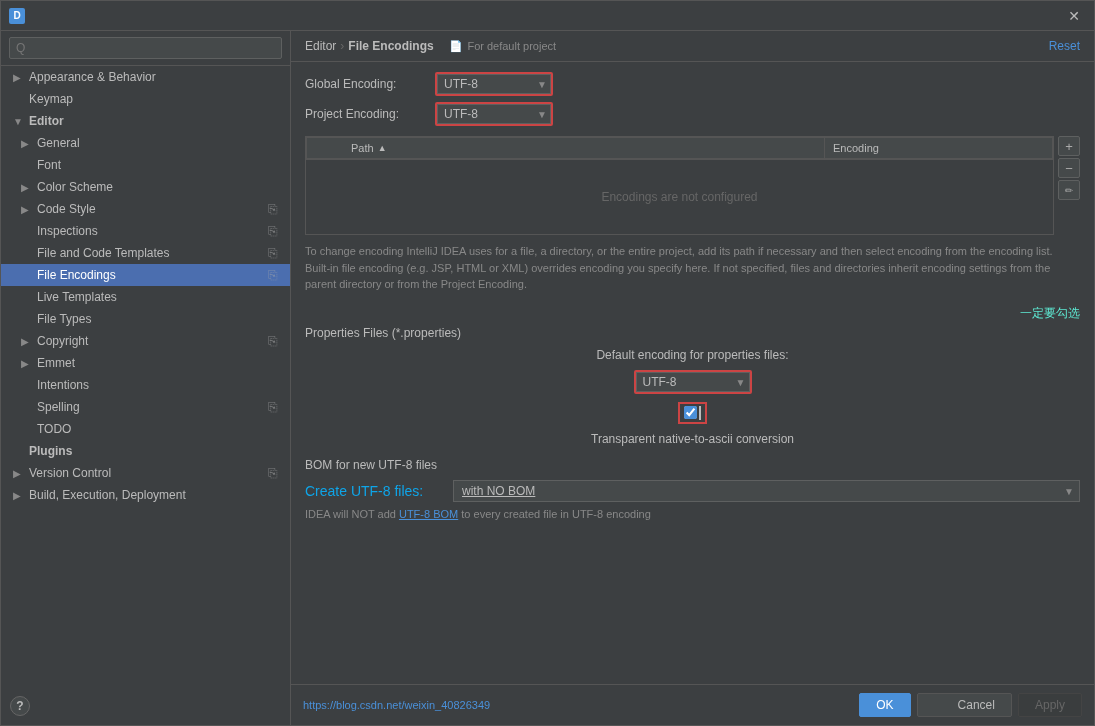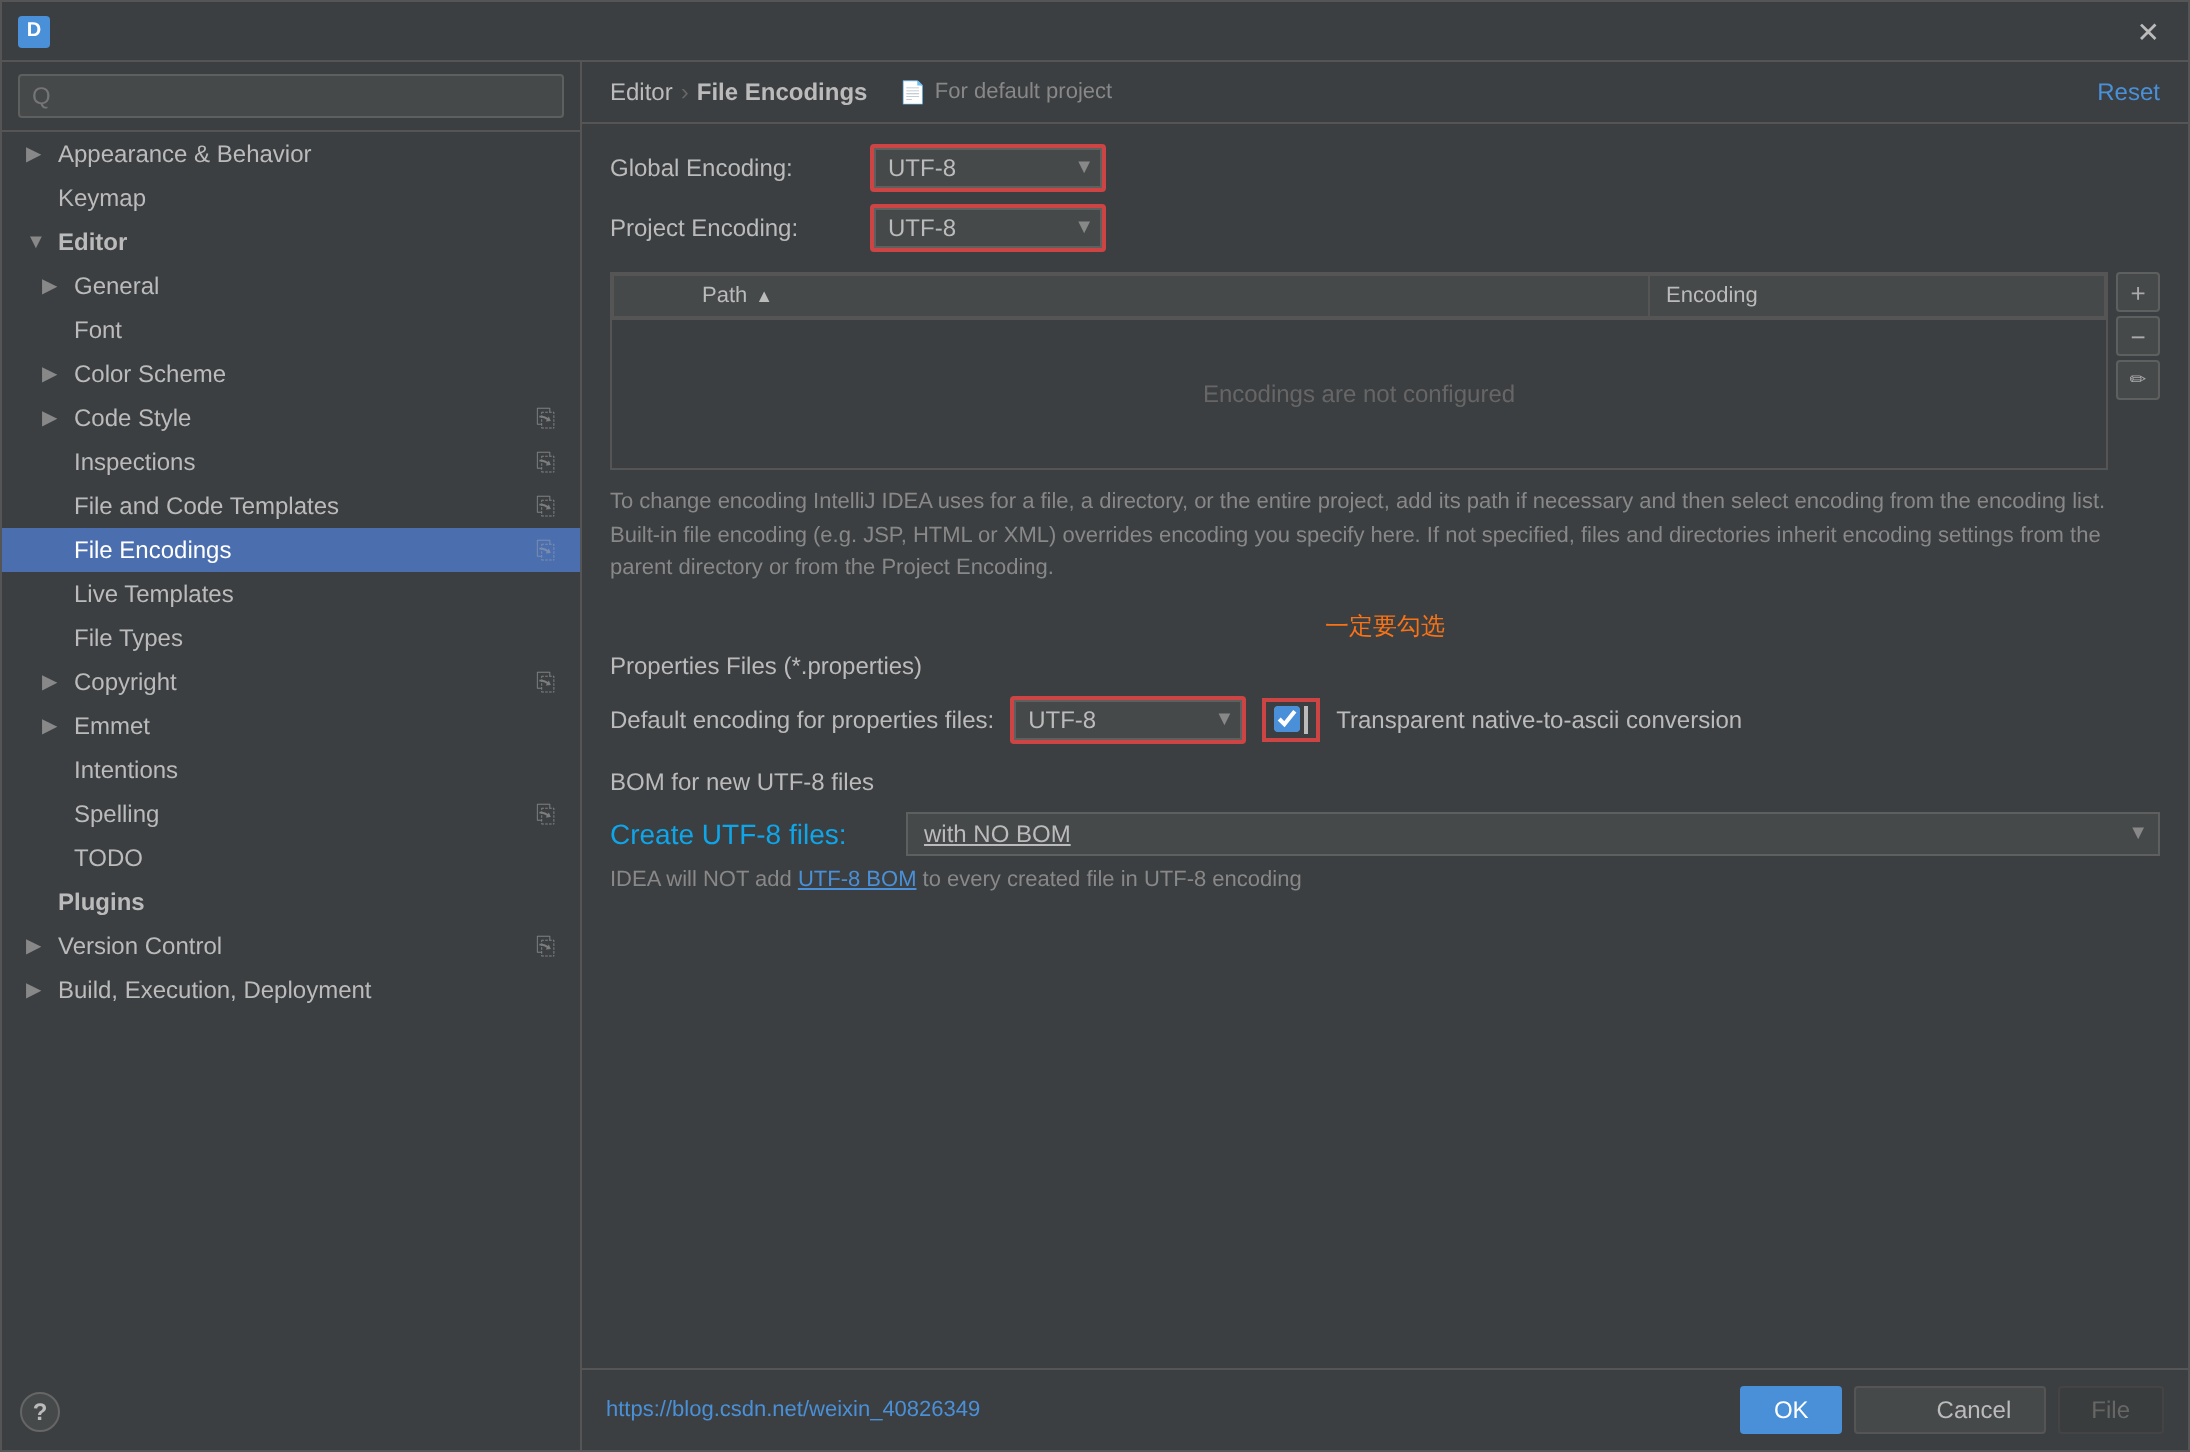--- a/index.html
+++ b/index.html
@@ -243,38 +243,39 @@
 
     
     .info-text {
       font-size: 11px;
       color: #888;
       line-height: 1.5;
       margin: 8px 0 12px 0;
     }
 
     .annotation-text {
-      color: #f97316;
-      font-size: 12px;
-      text-align: center;
+      color: #5eead4;
+      font-size: 12px;
+      text-align: right;
       margin-bottom: 4px;
     }
 
     
     .section-title {
       color: #bbbbbb;
       font-size: 12px;
       margin-bottom: 8px;
     }
 
     .properties-row {
       display: flex;
       align-items: center;
       gap: 8px;
       margin-bottom: 12px;
+      flex-direction: column;
     }
 
     .properties-label {
       color: #bbbbbb;
       font-size: 12px;
     }
 
     .select-wrapper-small {
       position: relative;
       display: inline-block;
@@ -727,21 +728,21 @@
             <span>IDEA will NOT add </span><span class="link-text">UTF-8 BOM</span><span> to every created file in UTF-8 encoding</span>
           </div>
         </div>
 
       </div>
 
       <div class="bottom-bar">
         <div class="bottom-url">https://blog.csdn.net/weixin_40826349</div>
         <button class="btn btn-primary">OK</button>
         <button class="btn btn-secondary">Cancel</button>
-        <button class="btn btn-disabled">File</button>
+        <button class="btn btn-disabled">Apply</button>
       </div>
     </div>
   </div>
 
   <div style="position:relative;">
     <div class="help-icon-wrapper" style="position:fixed; bottom:10px; left:10px;">?</div>
   </div>
 </div>
 
 </body></html>

